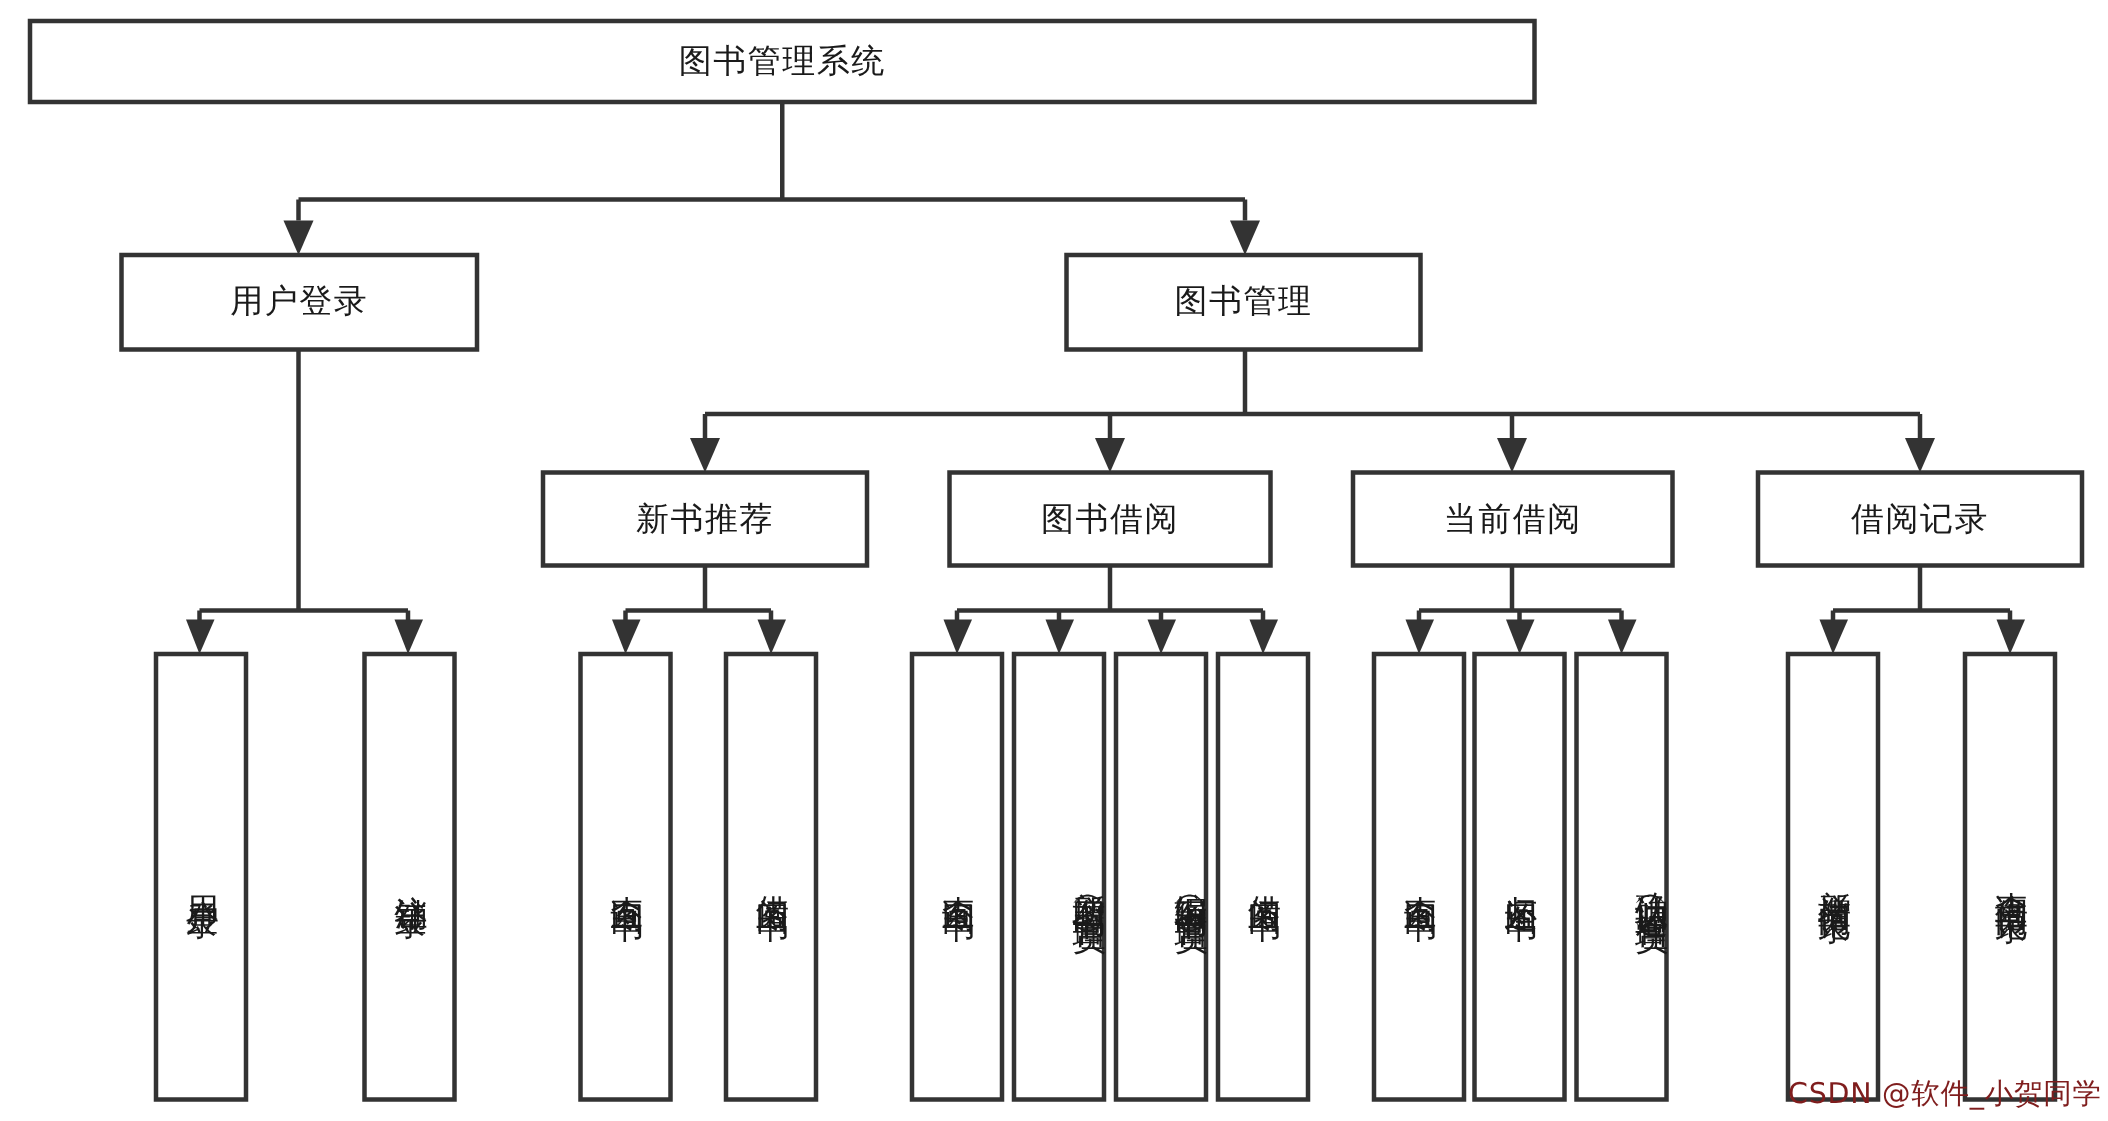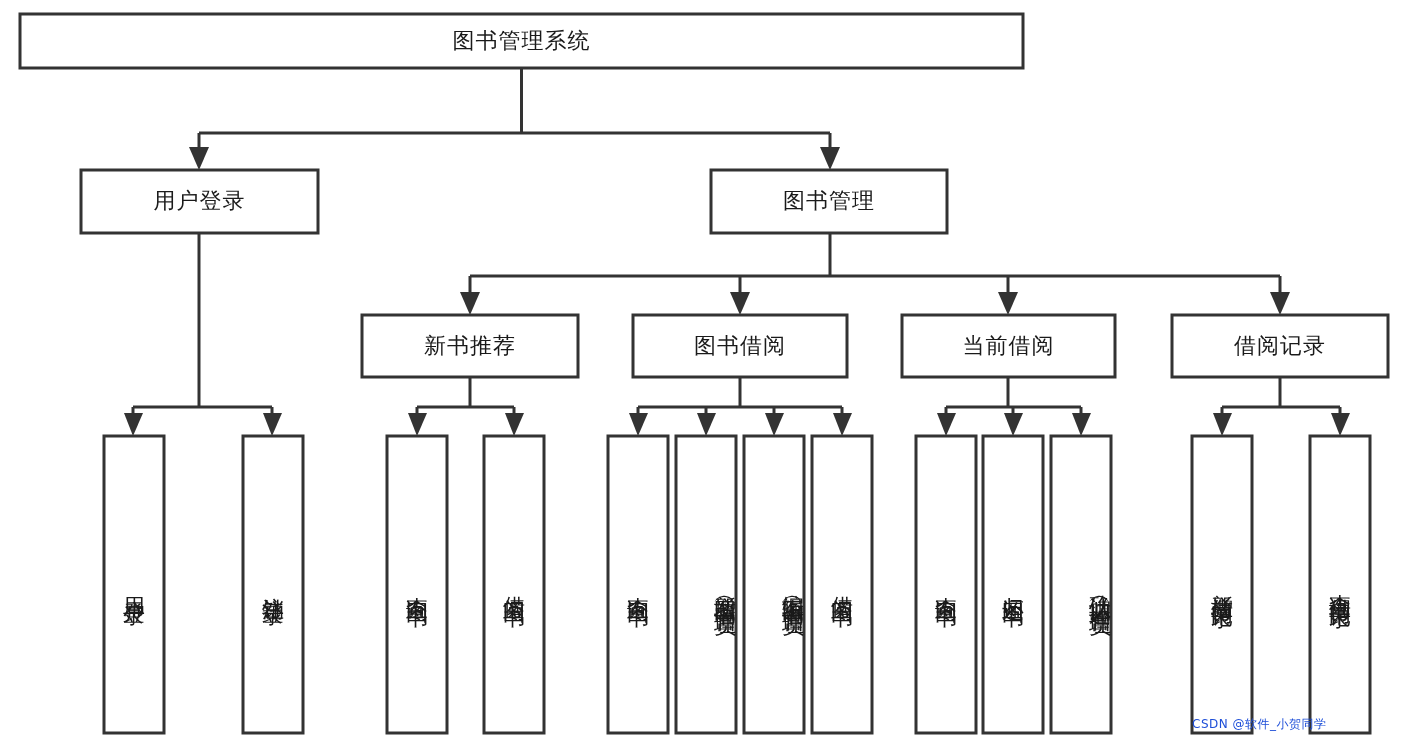--- a/index.html
+++ b/index.html
@@ -63,22 +63,22 @@
     letter-spacing: 3px;
     display: flex;
     align-items: flex-start;
     justify-content: center;
     white-space: nowrap;
     pointer-events: none;
   }
   .watermark {
     position: absolute;
     font-family: "DejaVu Sans", "Liberation Sans", sans-serif;
-    font-size: 12px;
-    color: #1d4ed8;
+    font-size: 19px;
+    color: #7f1d1d;
     white-space: nowrap;
     letter-spacing: 0.5px;
   }
 </style>
 </head>
 <body>
 
 <div id="diagram-root">
 
   <svg id="flow-svg" viewBox="0 0 1405 747">

